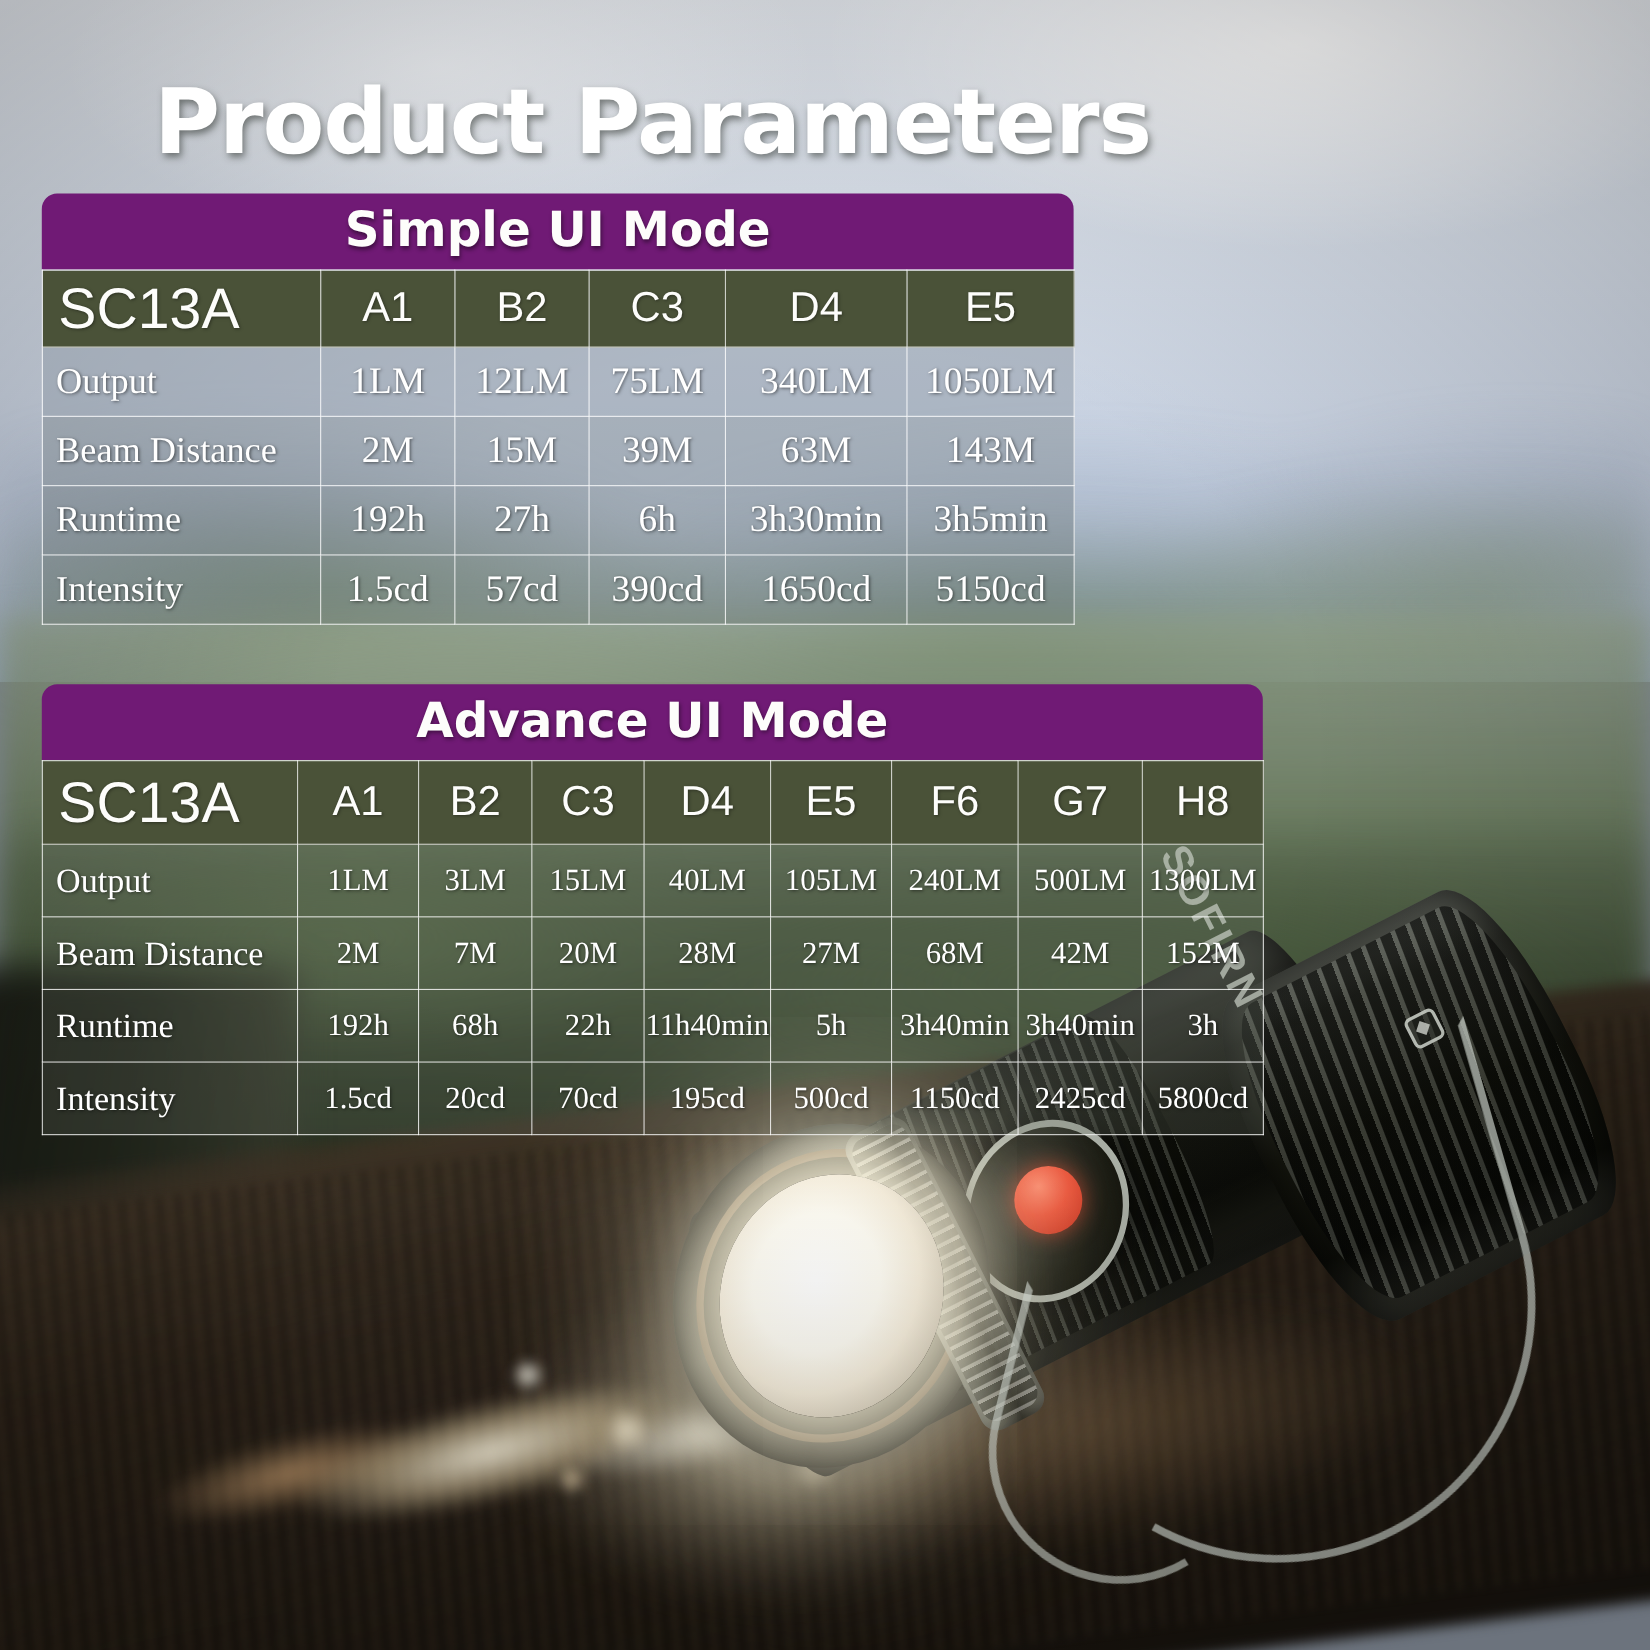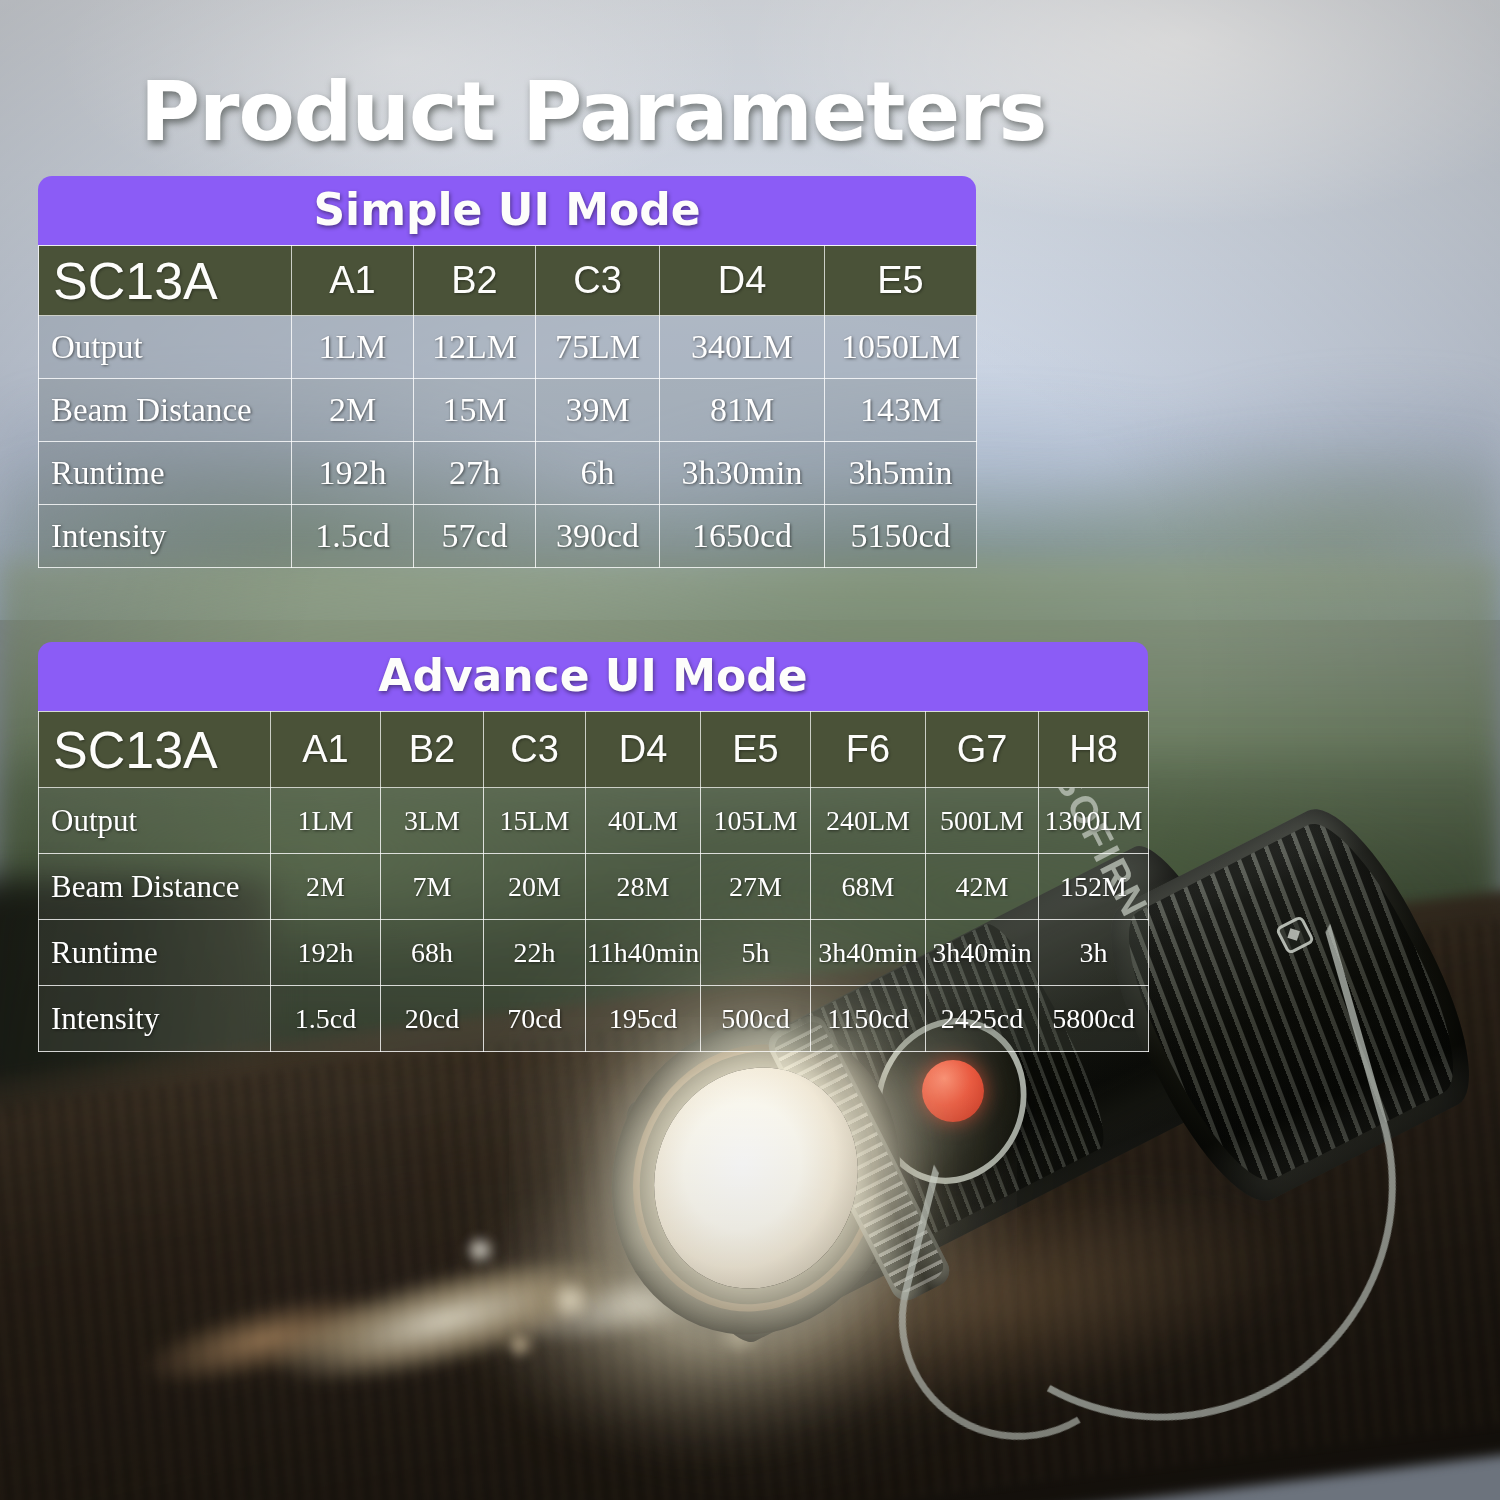--- a/index.html
+++ b/index.html
@@ -238,28 +238,28 @@
     text-shadow:2px 4px 7px rgba(40,46,40,.55);
     white-space:nowrap;
     text-align:center;
   }
 
   .tbl-wrap { position:absolute; }
   #tbl1 { left:38px; top:176px; width:938px; }
   #tbl2 { left:38px; top:622px; width:1110px; }
 
   .tbl-title {
-    background:#8b5cf6;
+    background:#701a75;
     border-radius:14px 14px 0 0;
     text-align:center;
     color:#fdfdfb;
     text-shadow:1px 2px 4px rgba(0,0,0,.45);
   }
   #tbl1 .tbl-title { font:700 44px "DejaVu Sans", sans-serif; padding:8px 0 10px; }
-  #tbl2 .tbl-title { font:700 44px "DejaVu Sans", sans-serif; padding:8px 0 10px;margin-top:20px; }
+  #tbl2 .tbl-title { font:700 44px "DejaVu Sans", sans-serif; padding:8px 0 10px; }
 
   table { width:100%; border-collapse:collapse; table-layout:fixed; }
 
   thead td, thead th {
     background:#4a5238;
     color:#fdfdfb;
     text-align:center;
     font-weight:400;
     border:1px solid rgba(255,255,255,.72);
     text-shadow:1px 1px 3px rgba(0,0,0,.4);
@@ -361,21 +361,21 @@
           <td>12LM</td>
           <td>75LM</td>
           <td>340LM</td>
           <td>1050LM</td>
         </tr>
         <tr>
           <td class="rowlabel">Beam Distance</td>
           <td>2M</td>
           <td>15M</td>
           <td>39M</td>
-          <td>81M</td>
+          <td>63M</td>
           <td>143M</td>
         </tr>
         <tr>
           <td class="rowlabel">Runtime</td>
           <td>192h</td>
           <td>27h</td>
           <td>6h</td>
           <td>3h30min</td>
           <td>3h5min</td>
         </tr>

